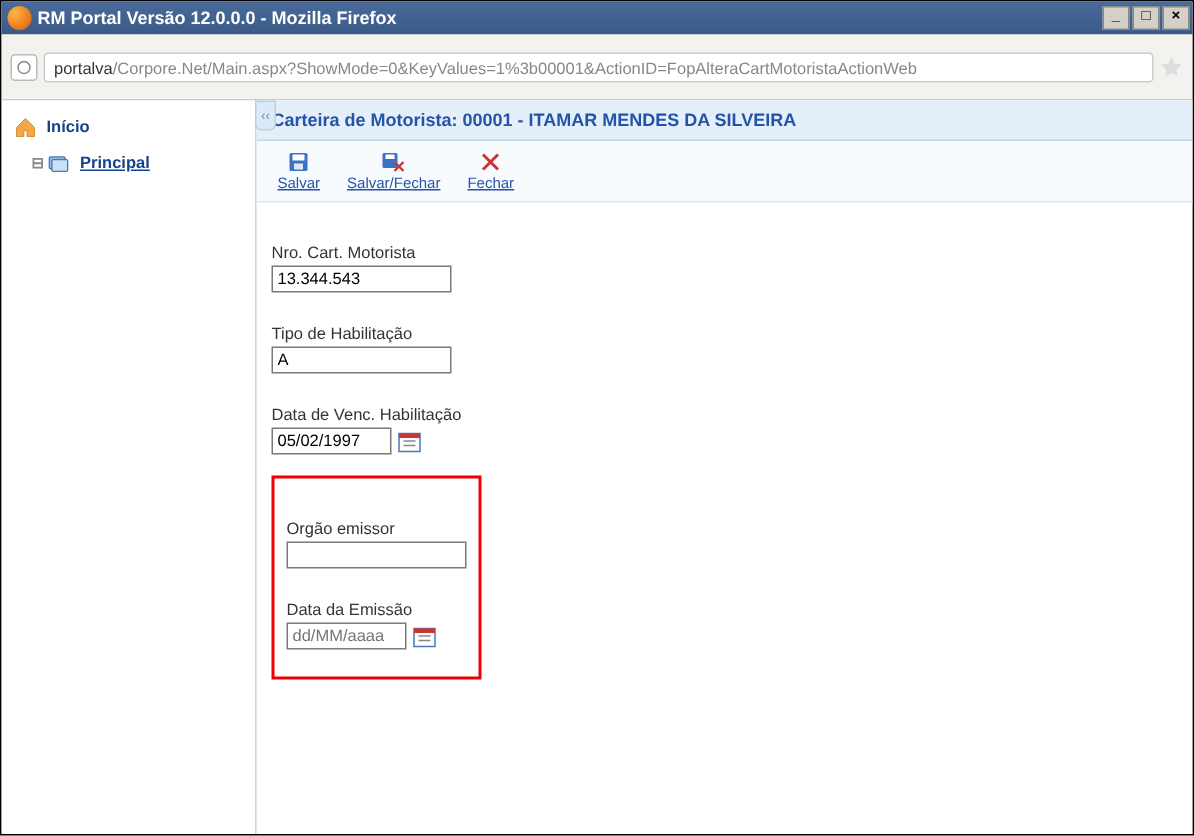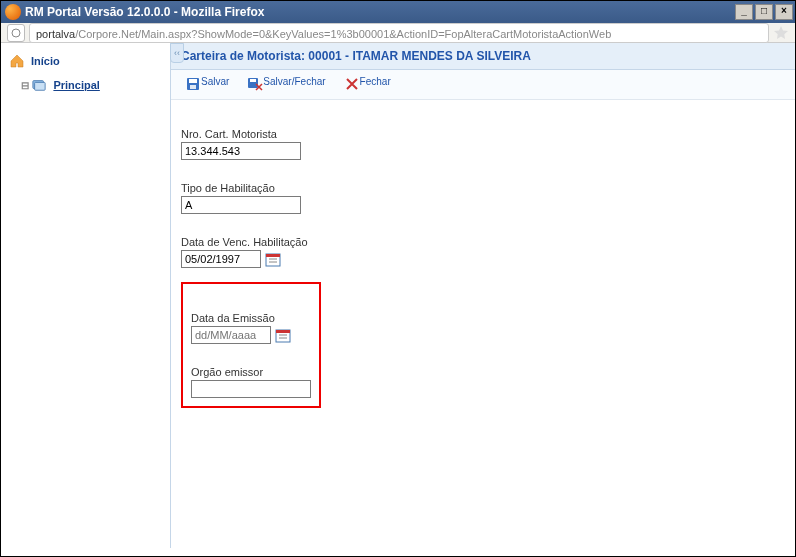--- a/index.html
+++ b/index.html
@@ -6,41 +6,41 @@
 body { font-family: Tahoma, Arial, sans-serif; font-size: 11px; background: #fff; width: 796px; height: 557px; overflow: hidden; border: 1px solid #000; }
 
 
 .titlebar { background: linear-gradient(#4a6b9a, #3a5a88); height: 22px; display: flex; align-items: center; padding: 0 2px 0 4px; color: #fff; font-weight: bold; font-size: 12px; }
 .titlebar .ff-icon { width: 16px; height: 16px; background: radial-gradient(circle at 30% 30%, #ffb347, #e05a00); border-radius: 50%; margin-right: 4px; }
 .titlebar .title-text { flex: 1; }
 .titlebar .win-btns { display: flex; gap: 2px; }
 .titlebar .win-btn { width: 18px; height: 16px; background: #d4d0c8; border: 1px solid #888; color: #000; font-size: 10px; line-height: 12px; text-align: center; font-family: Arial; cursor: default; }
 
 
-.urlbar { background: #f3f2ee; height: 20px; display: flex; align-items: center; padding: 0 6px; border-bottom: 1px solid #ccc; }
+.urlbar { background: #f3f2ee; height: 44px; display: flex; align-items: center; padding: 0 6px; border-bottom: 1px solid #ccc; }
 .urlbar .url-icon { width: 18px; height: 18px; border: 1px solid #bbb; border-radius: 3px; background: #fff; display: flex; align-items: center; justify-content: center; margin-right: 4px; }
 .urlbar .url-icon svg { width: 10px; height: 10px; }
 .urlbar .url-text { flex: 1; background: #fff; border: 1px solid #ccc; border-radius: 3px; padding: 2px 6px; font-size: 11px; color: #888; height: 20px; line-height: 16px; overflow: hidden; white-space: nowrap; }
 .urlbar .url-text .host { color: #333; }
 .urlbar .star { width: 16px; height: 16px; margin-left: 4px; color: #ccc; }
 
 
 .app { display: flex; height: calc(100% - 50px); }
 .sidebar { width: 170px; background: #fff; border-right: 1px solid #c5d6e8; padding: 6px 0; position: relative; }
 .collapse-handle { position: absolute; right: -14px; top: 0; width: 14px; height: 20px; background: #dce9f7; border: 1px solid #b8cfe5; border-radius: 0 0 4px 4px; display: flex; align-items: center; justify-content: center; color: #6b8fb5; font-size: 9px; cursor: pointer; }
 .sidebar-item { display: flex; align-items: center; padding: 4px 8px; color: #15428b; font-weight: bold; cursor: pointer; }
 .sidebar-item .icon { width: 16px; height: 16px; margin-right: 6px; display: inline-flex; align-items: center; justify-content: center; }
 .sidebar-item.sub { padding-left: 20px; font-size: 11px; }
 .sidebar-item.sub .label-underline { text-decoration: underline; }
 .tree-icon { color: #888; font-size: 10px; margin-right: 2px; }
 
 .content { flex: 1; display: flex; flex-direction: column; background: #fff; }
 .content-header { background: #e5eff9; padding: 6px 10px; color: #2255aa; font-weight: bold; font-size: 12px; border-bottom: 1px solid #c5d6e8; }
 .toolbar { display: flex; gap: 10px; padding: 4px 10px; background: #f8fbfe; border-bottom: 1px solid #e0e7ef; }
-.toolbar-btn { display: flex; color: #2255aa; font-size: 10px; cursor: pointer; padding: 2px 4px; }
+.toolbar-btn { display: flex; flex-direction: column; align-items: center; color: #2255aa; font-size: 10px; cursor: pointer; padding: 2px 4px; text-decoration: underline; }
 .toolbar-btn .tb-icon { width: 16px; height: 16px; display: flex; align-items: center; justify-content: center; margin-bottom: 1px; }
 
 .form-area { flex: 1; padding: 6px 10px; overflow: auto; }
 .field-group { margin-bottom: 10px; margin-top: 22px; }
 .field-label { font-size: 11px; color: #333; margin-bottom: 2px; display: block; }
 .field-input { border: 1px solid #7a7a7a; font-size: 11px; padding: 1px 3px; height: 18px; width: 120px; background: #fff; }
 .field-input.placeholder { color: #999; }
 .field-row { display: flex; align-items: center; gap: 4px; }
 .cal-icon { width: 16px; height: 16px; display: inline-flex; align-items: center; justify-content: center; cursor: pointer; }
 .highlight-box { border: 2px solid #ee0000; padding: 6px 8px 8px 8px; display: inline-block; margin-top: 4px; }
@@ -157,35 +157,35 @@
                 <rect x="1" y="3" width="14" height="12" fill="#fff" stroke="#4a7bb0"></rect>
                 <rect x="1" y="3" width="14" height="3" fill="#cc3333"></rect>
                 <line x1="4" y1="8" x2="12" y2="8" stroke="#888"></line>
                 <line x1="4" y1="11" x2="12" y2="11" stroke="#888"></line>
               </svg>
           </span>
         </div>
       </div>
 
       <div class="highlight-box">
+        <div class="field-group" style="margin-bottom:0">
+          <span class="field-label">Orgão emissor</span>
+          <input class="field-input" value="" style="">
+        </div>
         <div class="field-group">
           <span class="field-label">Data da Emissão</span>
           <div class="field-row">
             <input class="field-input placeholder" style="width: 80px;" placeholder="dd/MM/aaaa">
             <span class="cal-icon">
               <svg viewBox="0 0 16 16" width="16" height="16">
                   <rect x="1" y="3" width="14" height="12" fill="#fff" stroke="#4a7bb0"></rect>
                   <rect x="1" y="3" width="14" height="3" fill="#cc3333"></rect>
                   <line x1="4" y1="8" x2="12" y2="8" stroke="#888"></line>
                   <line x1="4" y1="11" x2="12" y2="11" stroke="#888"></line>
                 </svg>
             </span>
           </div>
         </div>
-        <div class="field-group" style="margin-bottom:0">
-          <span class="field-label">Orgão emissor</span>
-          <input class="field-input" value="" style="">
-        </div>
       </div>
     </div>
 
   </div>
 </div>
 
 </body></html>

